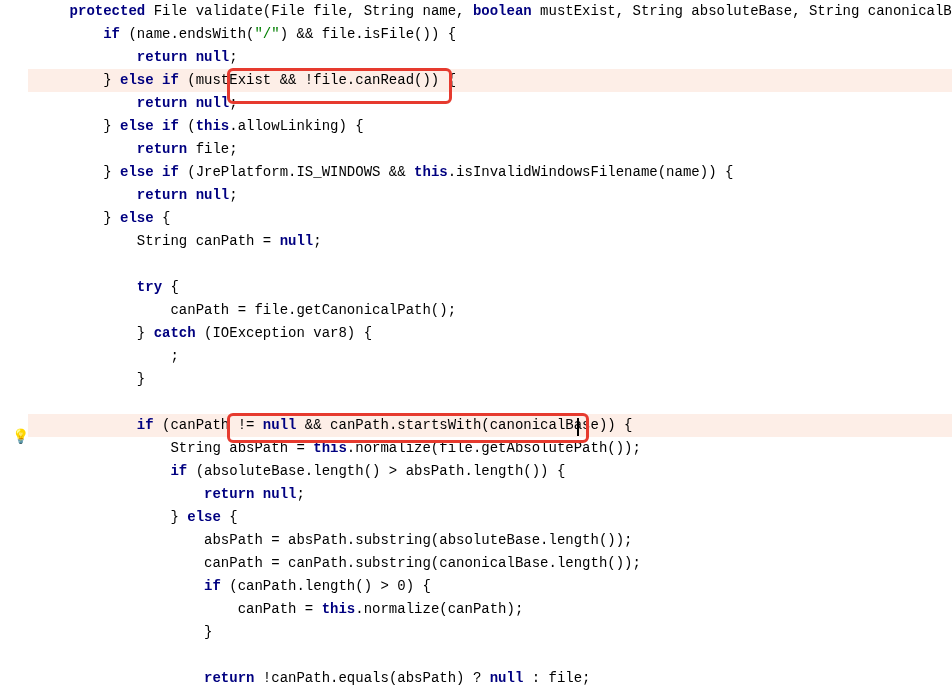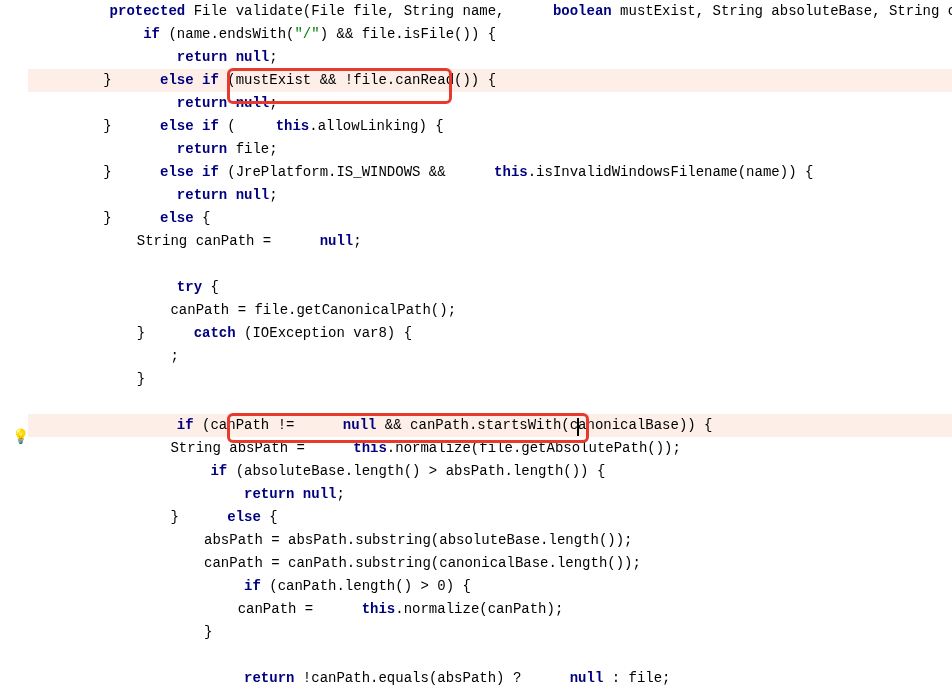--- a/index.html
+++ b/index.html
@@ -40,21 +40,21 @@
     left: 28px;
     top: 0;
     white-space: pre;
     color: #000000;
   }
   .line {
     display: block;
     height: 23px;
     padding-left: 8px;
   }
-  .kw   { color: #000080; font-weight: bold; margin-left: 40px; }
+  .kw   { color: #000080; font-weight: bold; }
   .str  { color: #007f00; }
   .hl   { background: #fdeee7; display: inline-block; width: 920px; }
   .box {
     position: absolute;
     border: 3px solid #e63a2e;
     border-radius: 6px;
     pointer-events: none;
     box-sizing: border-box;
   }
   .caret {

